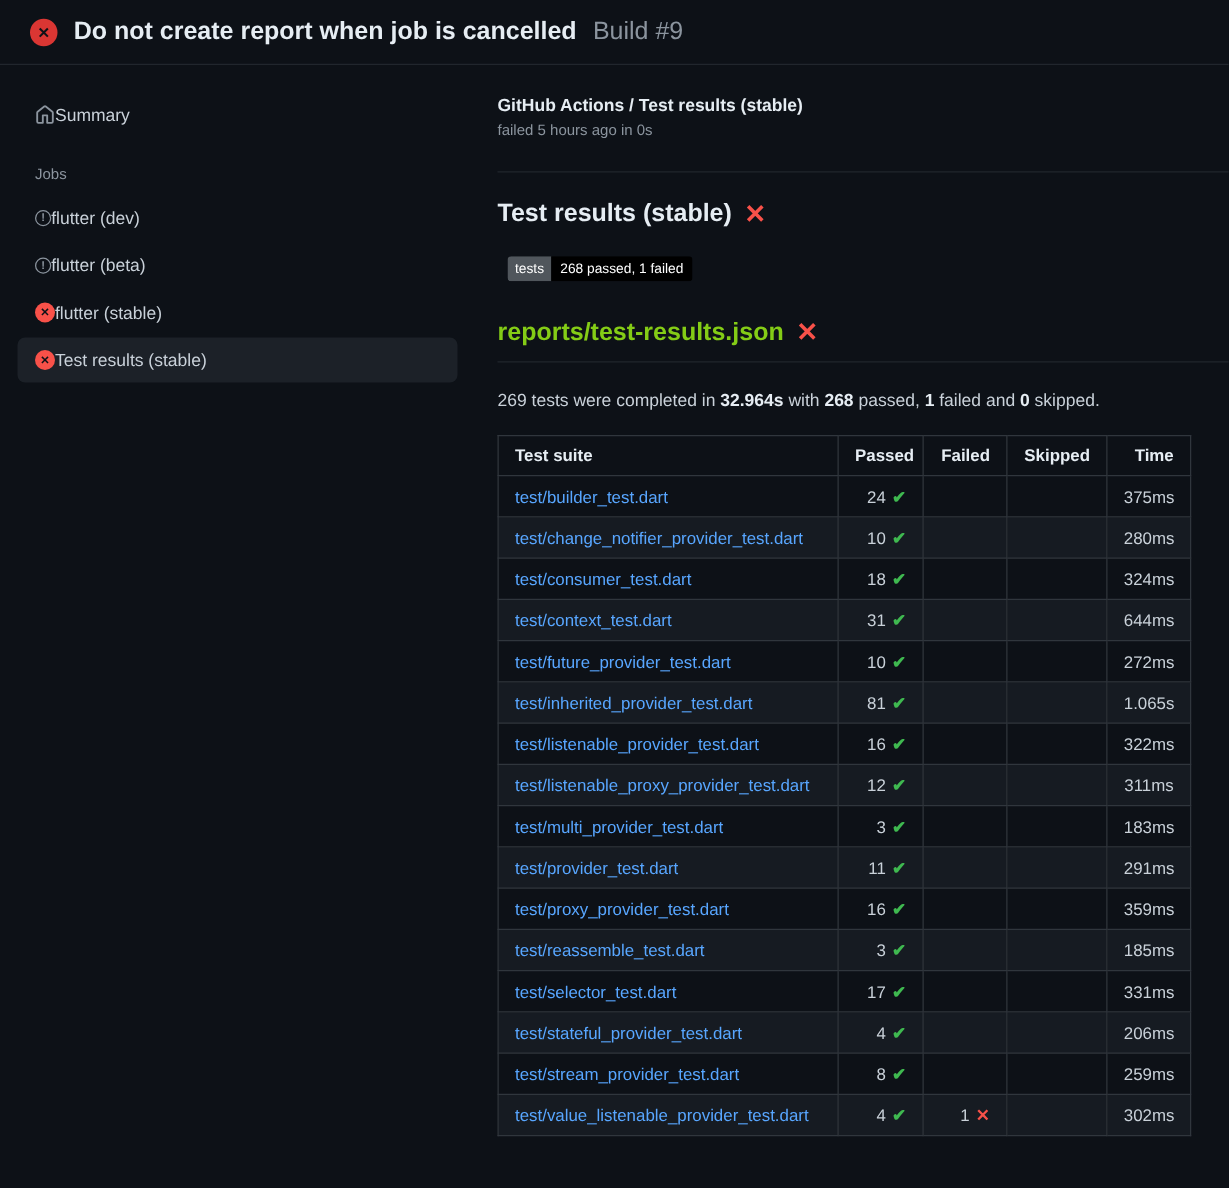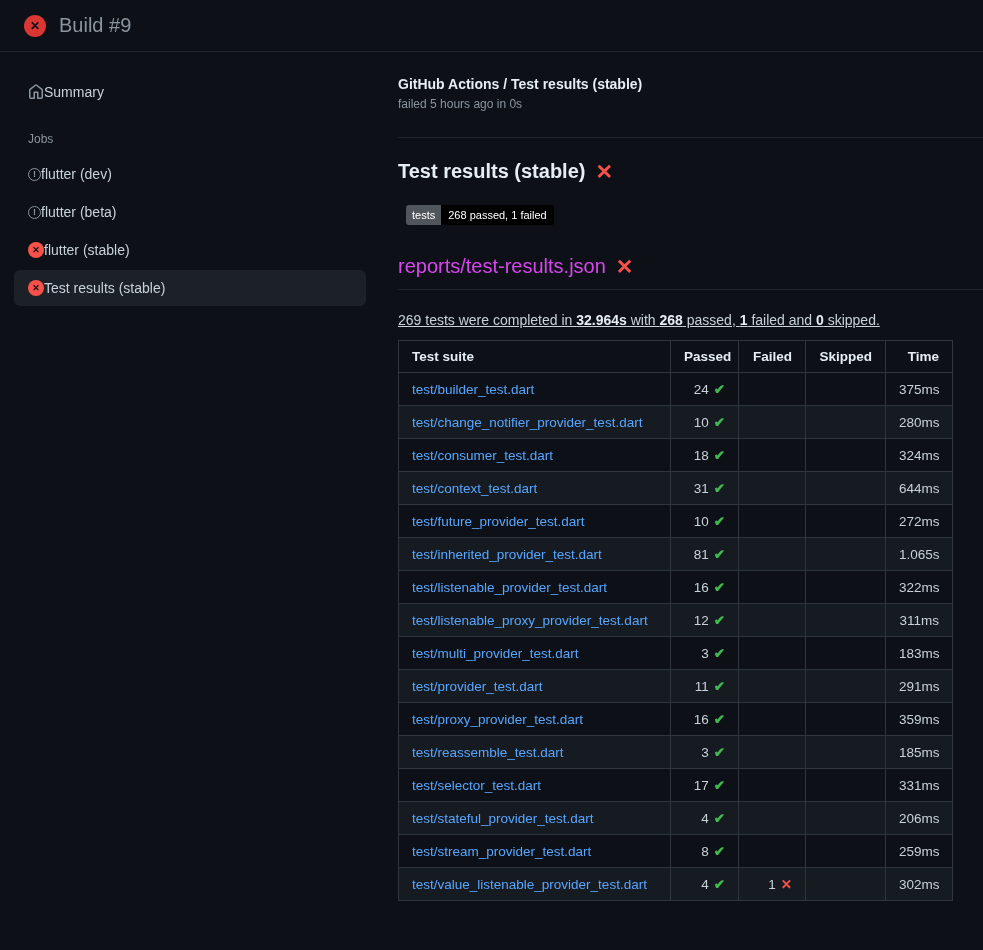--- a/index.html
+++ b/index.html
@@ -58,23 +58,23 @@
   .red-x { color: #f85149; font-size: 21px; font-weight: 900; line-height: 1; }
   .badge-row { margin: 0 8px 30px; }
   .badge { display: inline-flex; font-size: 11px; border-radius: 3px; overflow: hidden; color: #ffffff; }
   .badge-left  { background: #50565c; padding: 4px 6px; }
   .badge-right { background: #000000; padding: 4px 7px; }
   .report-title {
     display: flex; align-items: center; gap: 10px;
     margin: 0 -31px 0 0; padding-bottom: 11px; border-bottom: 1px solid #21262d;
   }
   .report-link {
-    font-size: 20px; font-weight: 400; color: #d946ef; text-decoration: none;
-  }
-  .summary { margin: 22px 0 12px; font-size: 14px; color: #c9d1d9; text-decoration: underline; }
+    font-size: 20px; font-weight: 700; color: #84cc16; text-decoration: none;
+  }
+  .summary { margin: 22px 0 20px; font-size: 14px; color: #c9d1d9; }
   .summary strong { color: #e6edf3; }
   
   table.results { border-collapse: collapse; table-layout: fixed; width: 554px; font-size: 13.5px; }
   .results th, .results td {
     border: 1px solid #30363d; padding: 8px 13px;
     overflow: hidden; white-space: nowrap;
   }
   .results th { font-weight: 700; color: #e6edf3; text-align: left; }
   .results th.num, .results td.num { text-align: right; }
   .results tbody tr:nth-child(even) { background: #161b22; }
@@ -86,20 +86,21 @@
   col.c-failed { width: 67px; } col.c-skipped { width: 80px; }
   col.c-time { width: 67px; }
 </style>
 </head>
 <body>
 
 <div class="page">
 
   <header class="topbar">
     <span class="icon-circle-x">✕</span>
+    <span class="title">Do not create report when job is cancelled</span>
     <span class="build">Build #9</span>
   </header>
 
   <div class="content">
 
     <aside class="sidebar">
       <div class="side-item">
         <svg class="home-icon" viewBox="0 0 16 16" fill="currentColor" aria-hidden="true">
           <path d="m8.156 1.835a.25.25 0 0 0-.312 0l-5.25 4.2a.25.25 0 0 0-.094.196v7.019c0 .138.112.25.25.25H5.5V8.25a.75.75 0 0 1 .75-.75h3.5a.75.75 0 0 1 .75.75v5.25h2.75a.25.25 0 0 0 .25-.25V6.23a.25.25 0 0 0-.094-.195l-5.25-4.2Zm-1.25-1.172a1.75 1.75 0 0 1 2.188 0l5.25 4.2c.415.332.656.835.656 1.367v7.02A1.75 1.75 0 0 1 13.25 15h-3.5a.75.75 0 0 1-.75-.75V9h-2v5.25a.75.75 0 0 1-.75.75h-3.5A1.75 1.75 0 0 1 1 13.25V6.23c0-.532.241-1.035.656-1.367l5.25-4.2Z"></path>
         </svg>

